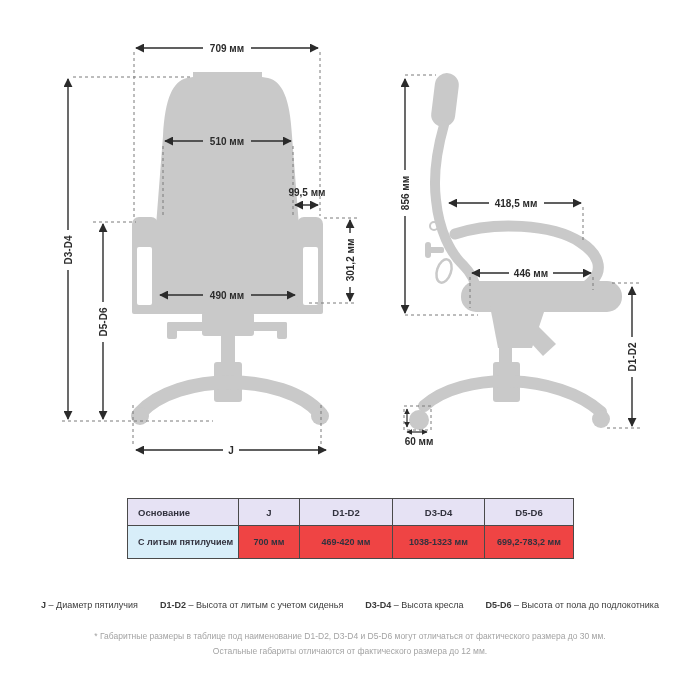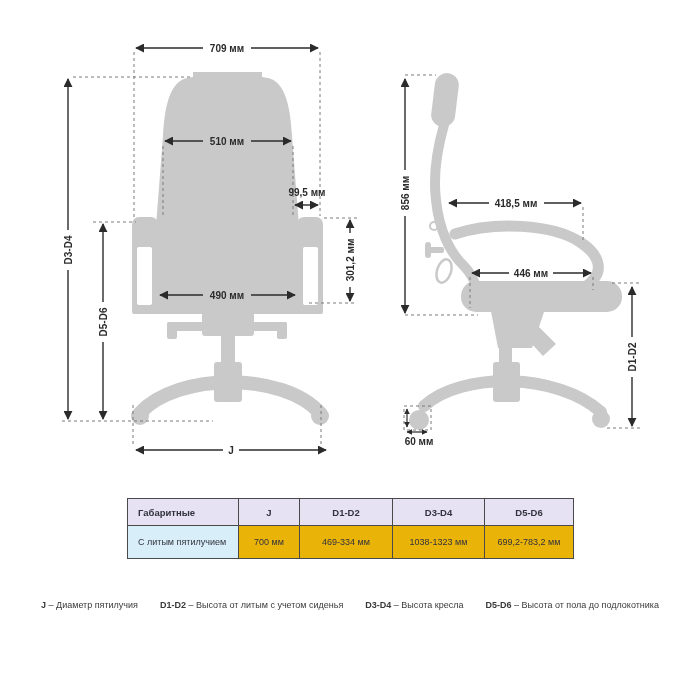--- a/index.html
+++ b/index.html
@@ -5,23 +5,23 @@
   html,body{margin:0;padding:0;background:#fff;}
   #stage{position:relative;width:700px;height:700px;background:#ffffff;overflow:hidden;
          font-family:"Liberation Sans", sans-serif;}
   svg text{font-family:"Liberation Sans", sans-serif;}
   .dim{stroke:#2b2b2b;stroke-width:1.4;}
   .dims{stroke:#2b2b2b;stroke-width:1.2;}
   .gd{stroke:#7a7a7a;stroke-width:1;stroke-dasharray:3 3;fill:none;}
   .dl{font-size:10px;font-weight:bold;fill:#2b2b2b;}
   .spec{position:absolute;left:127px;top:498px;width:446px;border-collapse:collapse;
         table-layout:fixed;font-size:9px;color:#32323e;}
-  .spec th,.spec td{border:1px solid #4a4a4a;text-align:center;padding:2px 4px;}
+  .spec th,.spec td{border:1px solid #4a4a4a;text-align:center;padding:2px 4px;font-weight:bold;}
   .spec th{background:#e6e2f4;font-size:9.5px;height:22px;font-weight:bold;}
-  .spec td{background:#eab308;}
+  .spec td{background:#ef4444;}
   .spec .lft{text-align:left;padding-left:10px;}
   .spec td.base{background:#d8eef9;}
   .spec tr.r1 td{height:28px;}
   .spec tr.r2 td{height:33px;}
   #legend{position:absolute;top:600px;left:0;width:700px;display:flex;justify-content:center;
           gap:22px;font-size:9px;color:#3a3a3a;white-space:nowrap;}
   #legend b{font-weight:bold;}
   #footnote{position:absolute;top:629px;left:0;width:700px;text-align:center;
             font-size:8.5px;color:#a3a3a3;line-height:1.75;}
 </style>
@@ -162,41 +162,45 @@
 <table class="spec">
   <colgroup>
         <col style="width:111px">
         <col style="width:61px">
         <col style="width:93px">
         <col style="width:92px">
         <col style="width:89px">
       </colgroup>
   <thead>
     <tr>
-      <th class="lft">Габаритные</th>
+      <th class="lft">Основание</th>
       <th>J</th>
       <th>D1-D2</th>
       <th>D3-D4</th>
       <th>D5-D6</th>
     </tr>
   </thead>
   <tbody>
     <tr class="r1">
       <td class="lft base">С литым пятилучием</td>
       <td>700 мм</td>
-      <td>469-334 мм</td>
+      <td>469-420 мм</td>
       <td>1038-1323 мм</td>
       <td>699,2-783,2 мм</td>
     </tr>
   </tbody>
 </table>
 
 
 <div id="legend">
   <span><b>J</b> <span>– Диаметр пятилучия</span></span>
   <span><b>D1-D2</b> <span>– Высота от литым с учетом сиденья</span></span>
   <span><b>D3-D4</b> <span>– Высота кресла</span></span>
   <span><b>D5-D6</b> <span>– Высота от пола до подлокотника</span></span>
 </div>
 
 
-
+<div id="footnote">
+  <div>* Габаритные размеры в таблице под наименование D1-D2, D3-D4 и D5-D6 могут отличаться от фактического размера до 30 мм.</div>
+  <div>Остальные габариты отличаются от фактического размера до 12 мм.</div>
 </div>
 
+</div>
+
 </body></html>

